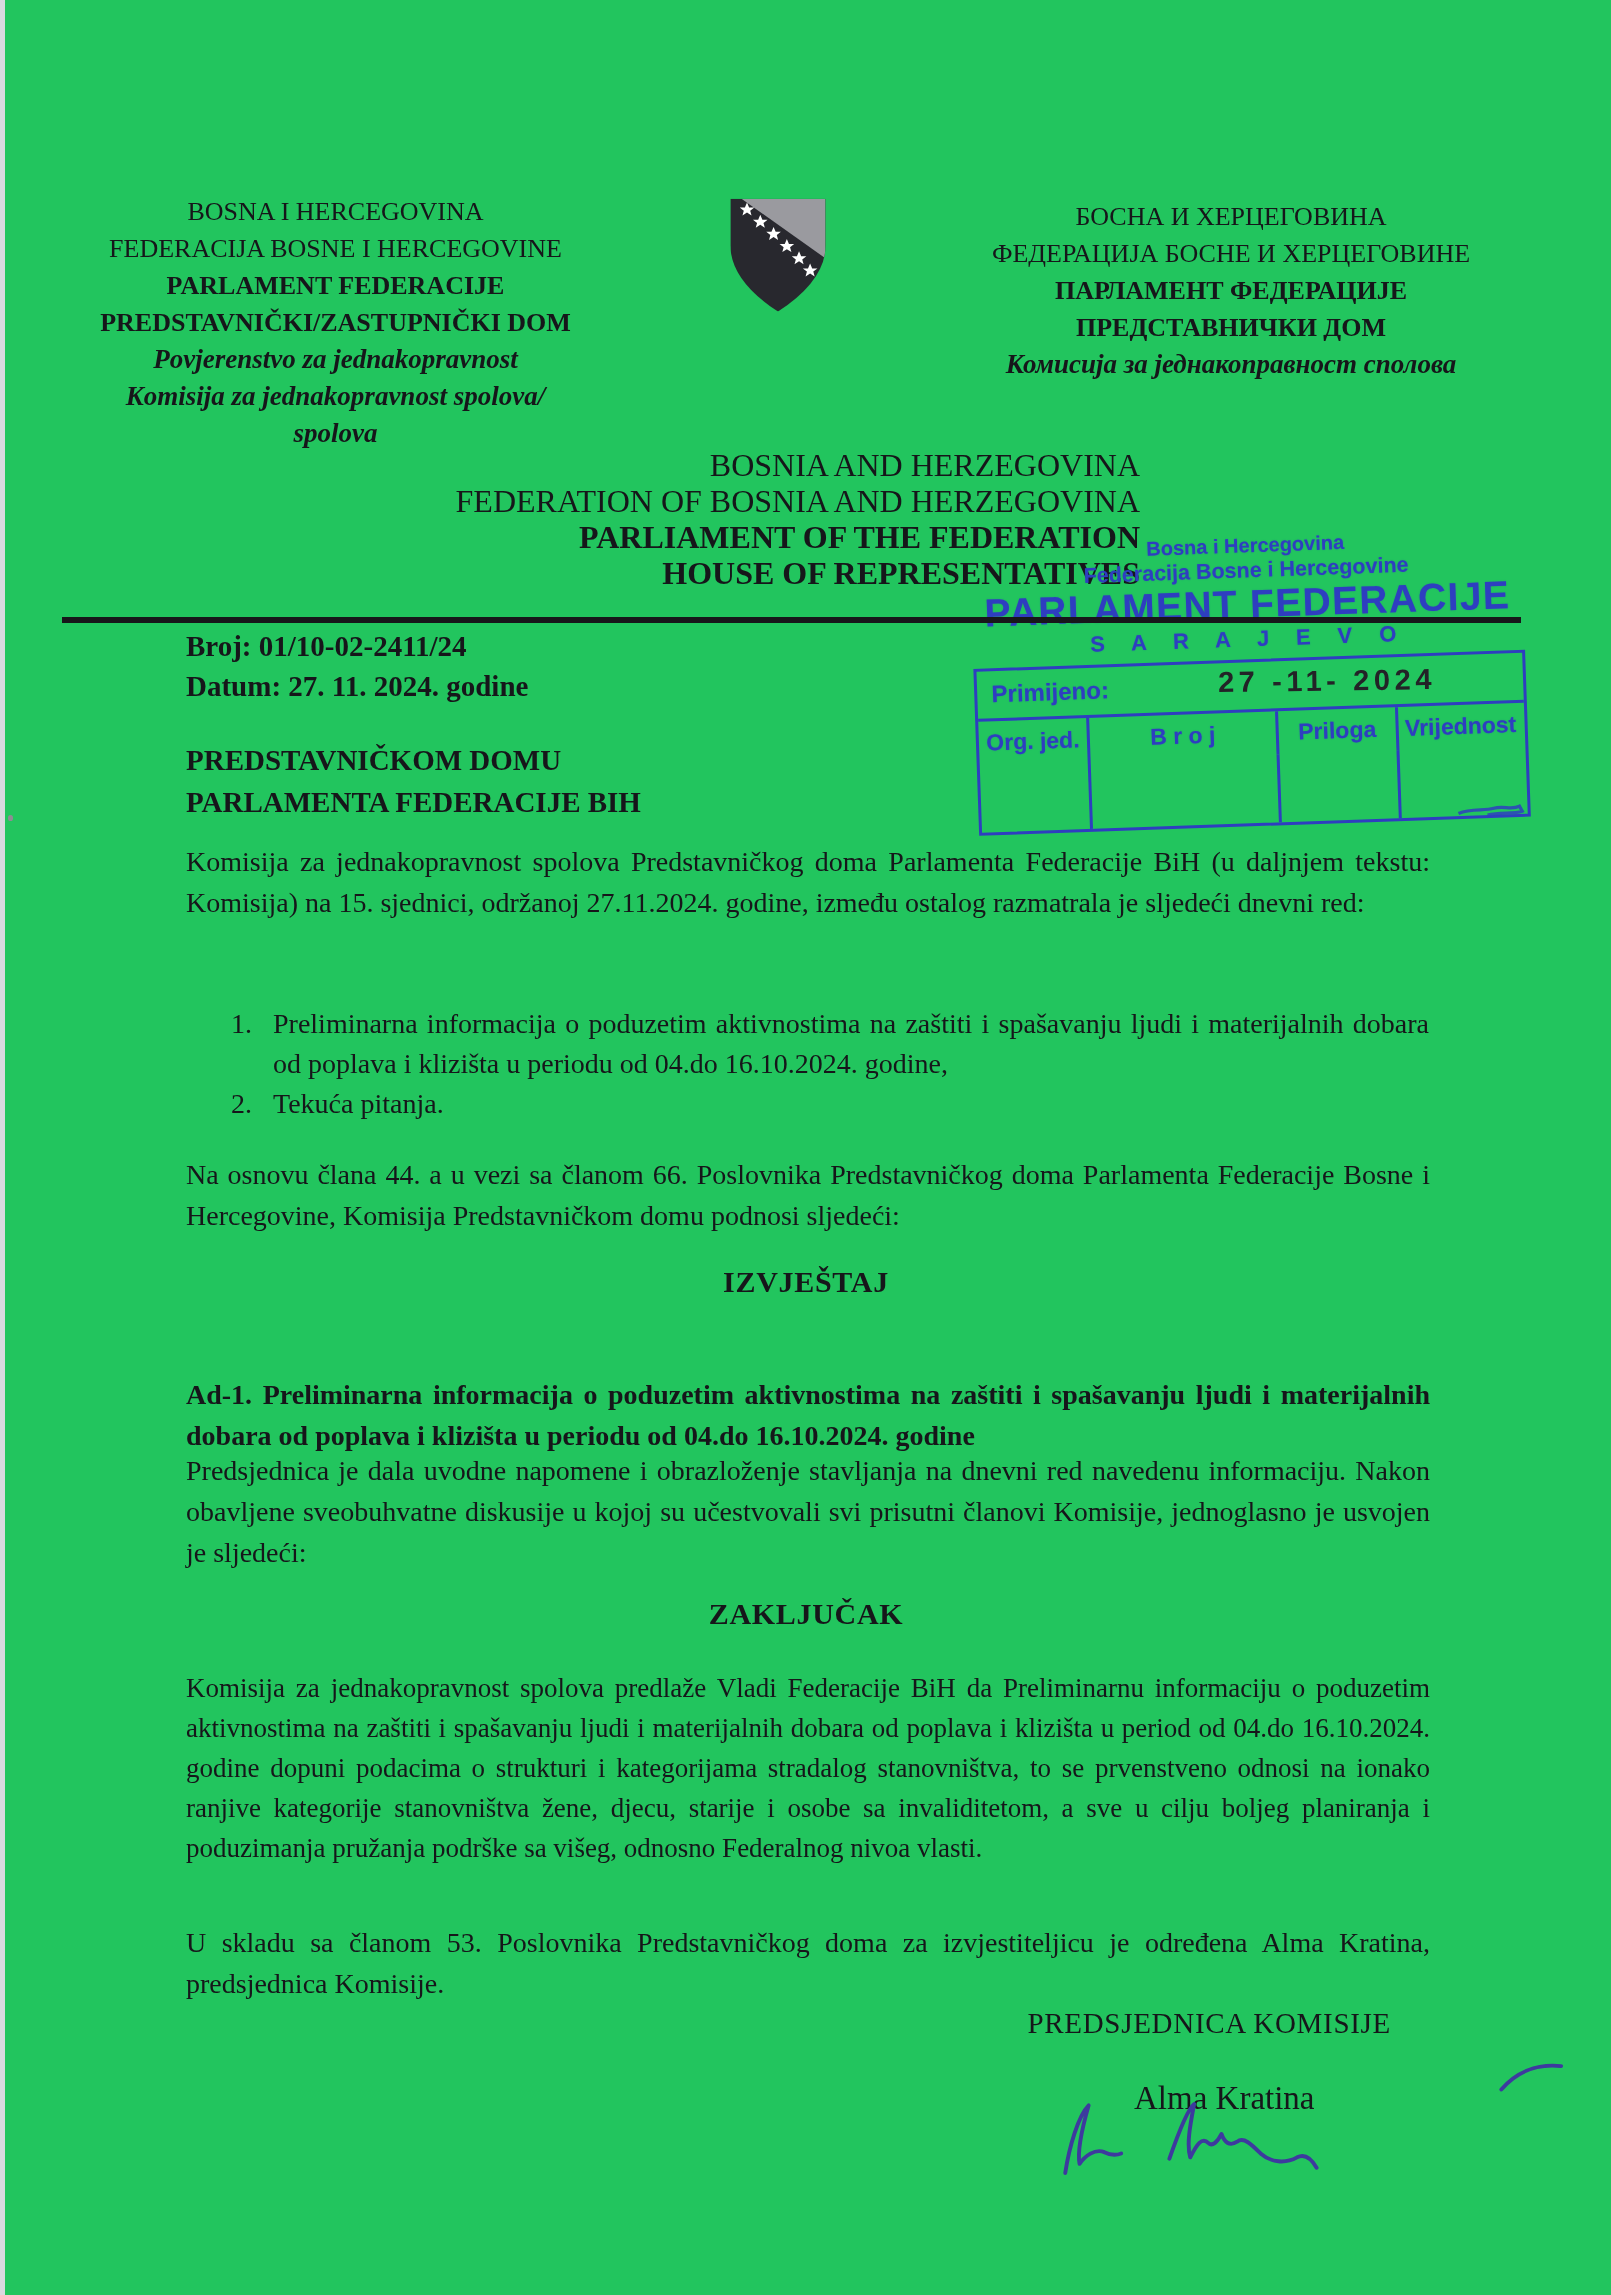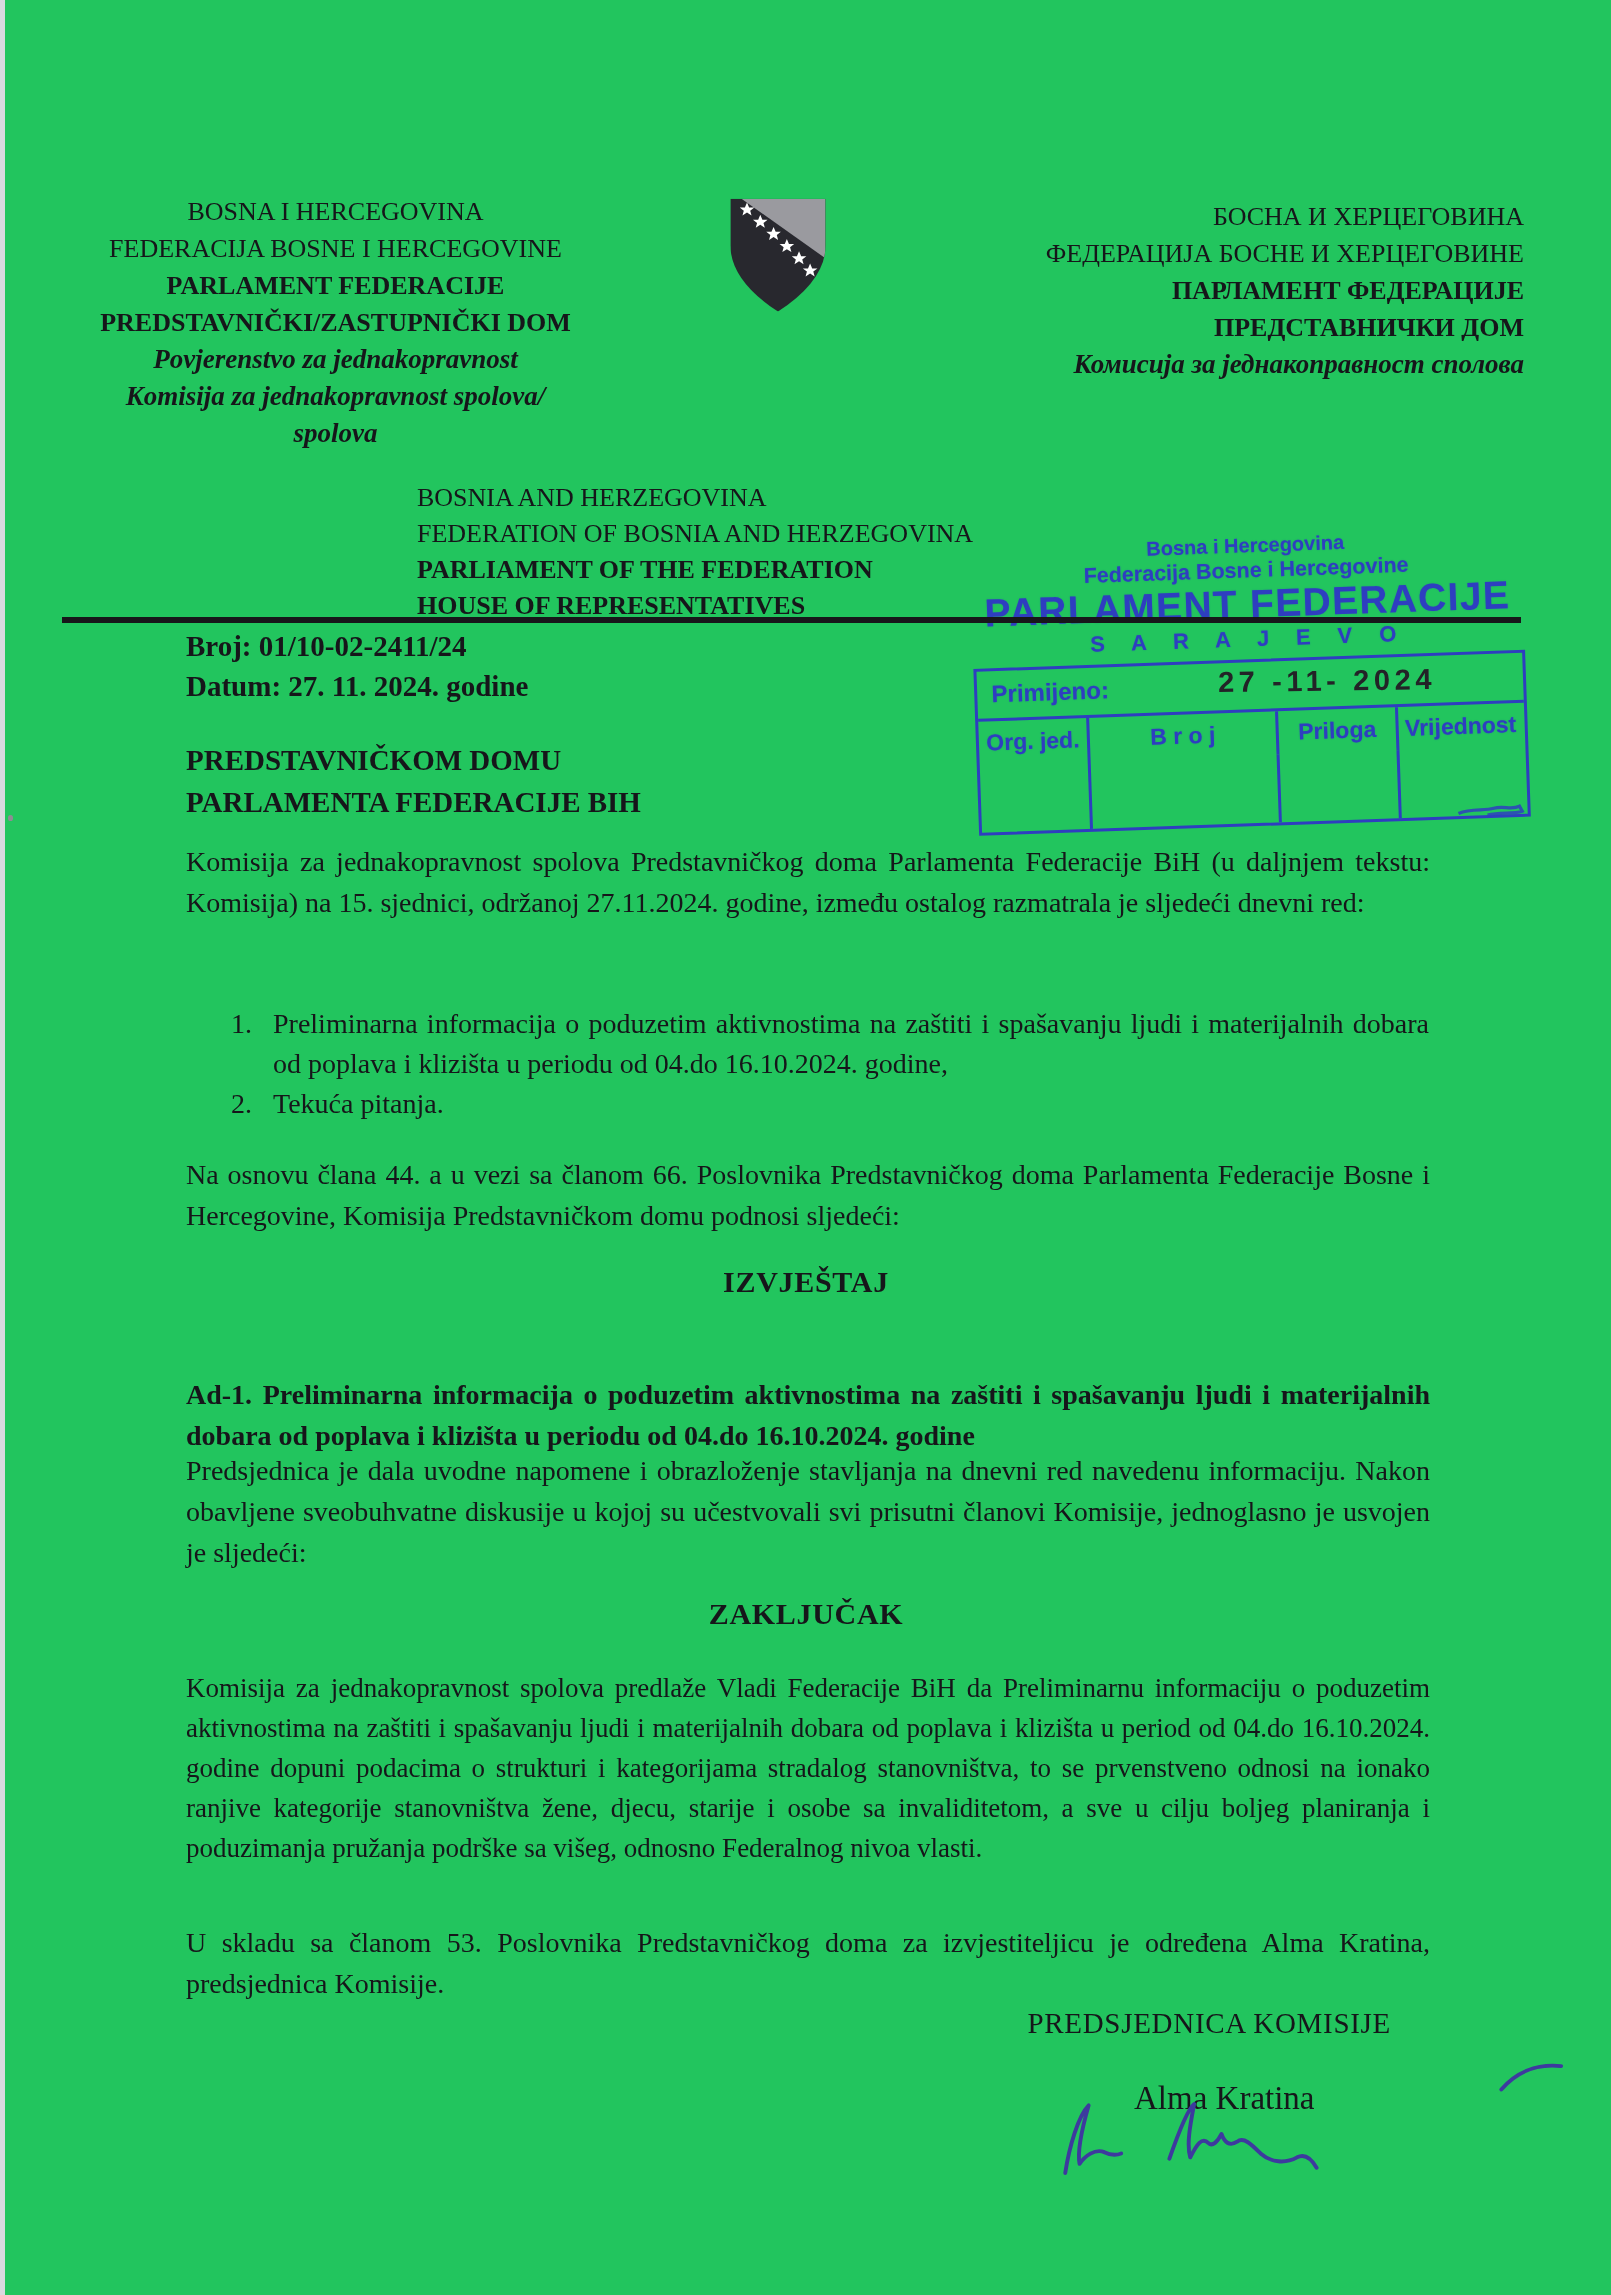--- a/index.html
+++ b/index.html
@@ -9,22 +9,22 @@
     background:#22c55e;
     font-family:"Liberation Serif","DejaVu Serif",serif;
     color:#16161a;
     overflow:hidden;
   }
   .edge-strip{position:absolute;left:0;top:0;width:4.6px;height:2295px;background:#d9d9df;}
   .speck{position:absolute;left:7.8px;top:815px;width:5.2px;height:5.9px;border-radius:50%;background:#8d8d93;}
 
   
   .hdr-left{position:absolute;left:85px;top:193px;width:501px;text-align:center;line-height:37px;font-size:26px;}
-  .hdr-right{position:absolute;left:938px;top:198px;width:586px;text-align:right;line-height:37px;font-size:26px;}
-  .hdr-en{position:absolute;left:417px;top:480px;width:723px;text-align:left;line-height:36px;font-size:26px;}
+  .hdr-right{position:absolute;left:938px;top:198px;width:586px;text-align:center;line-height:37px;font-size:26px;}
+  .hdr-en{position:absolute;left:417px;top:447px;width:723px;text-align:right;line-height:36px;font-size:32px;}
   .b{font-weight:bold;}
   .bi{font-weight:bold;font-style:italic;font-size:27px;}
   .coat{position:absolute;left:722px;top:192px;width:112px;height:124px;}
 
   
   .rule{position:absolute;left:62px;top:617px;width:1459px;height:5.9px;background:#17171a;z-index:3;}
 
   
   .refblock{position:absolute;left:186px;top:626px;font-size:29px;font-weight:bold;line-height:40px;}
   .addressee{position:absolute;left:186px;top:739px;font-size:29px;font-weight:bold;line-height:42px;}

